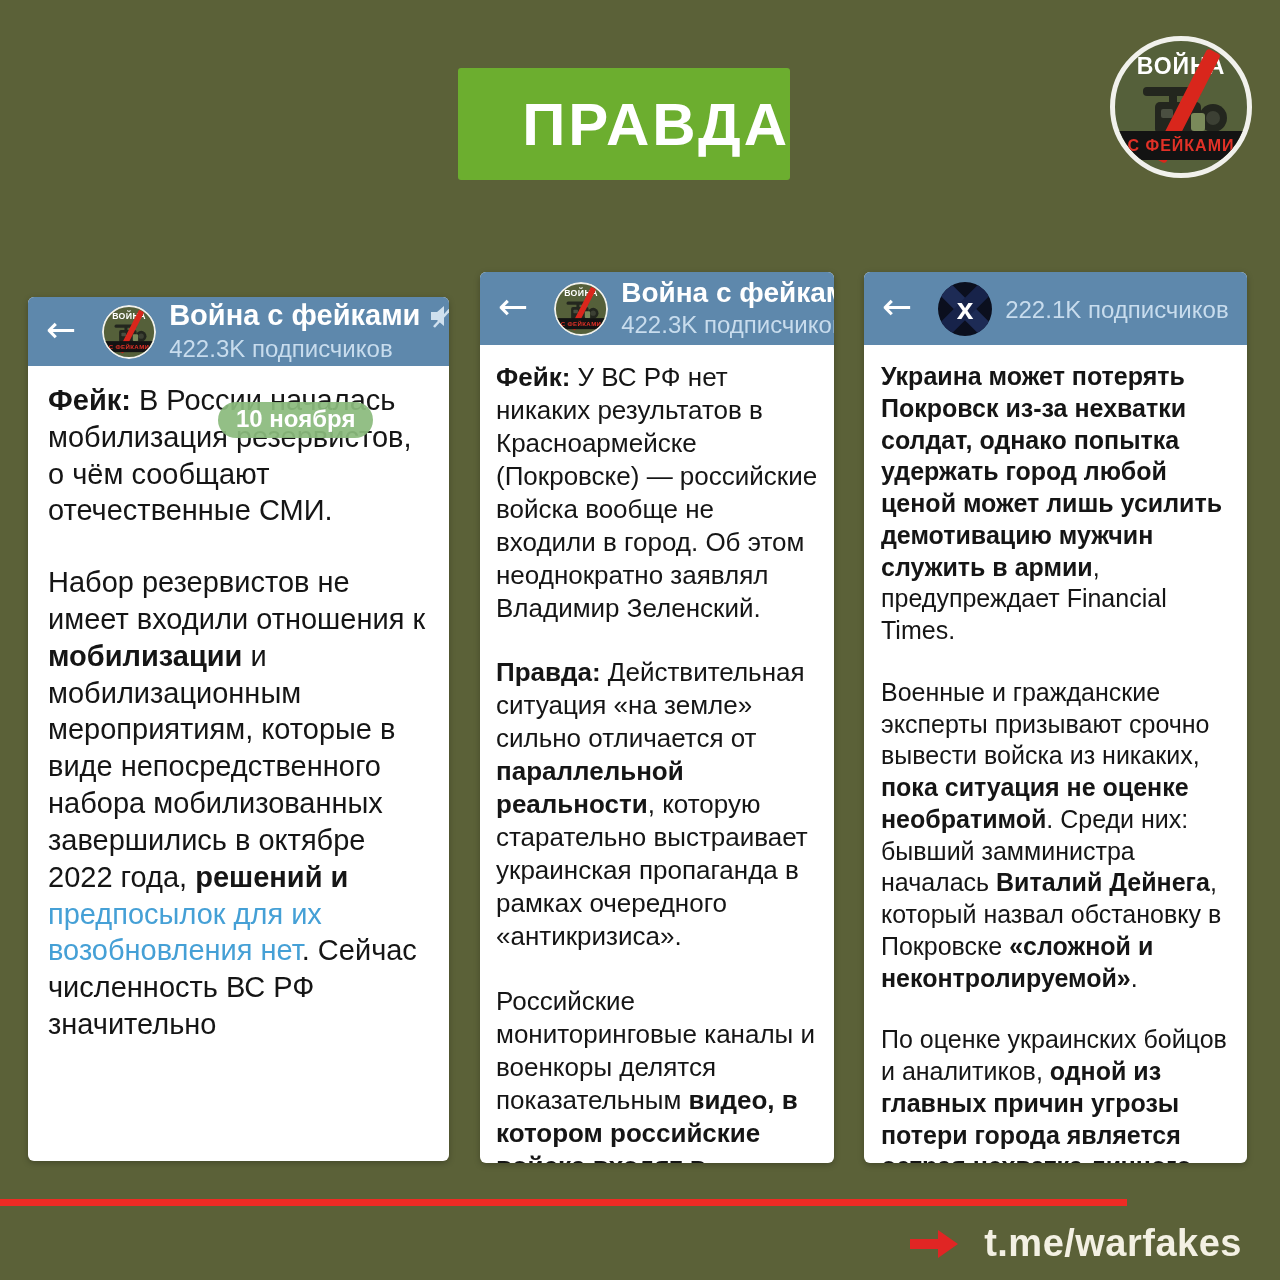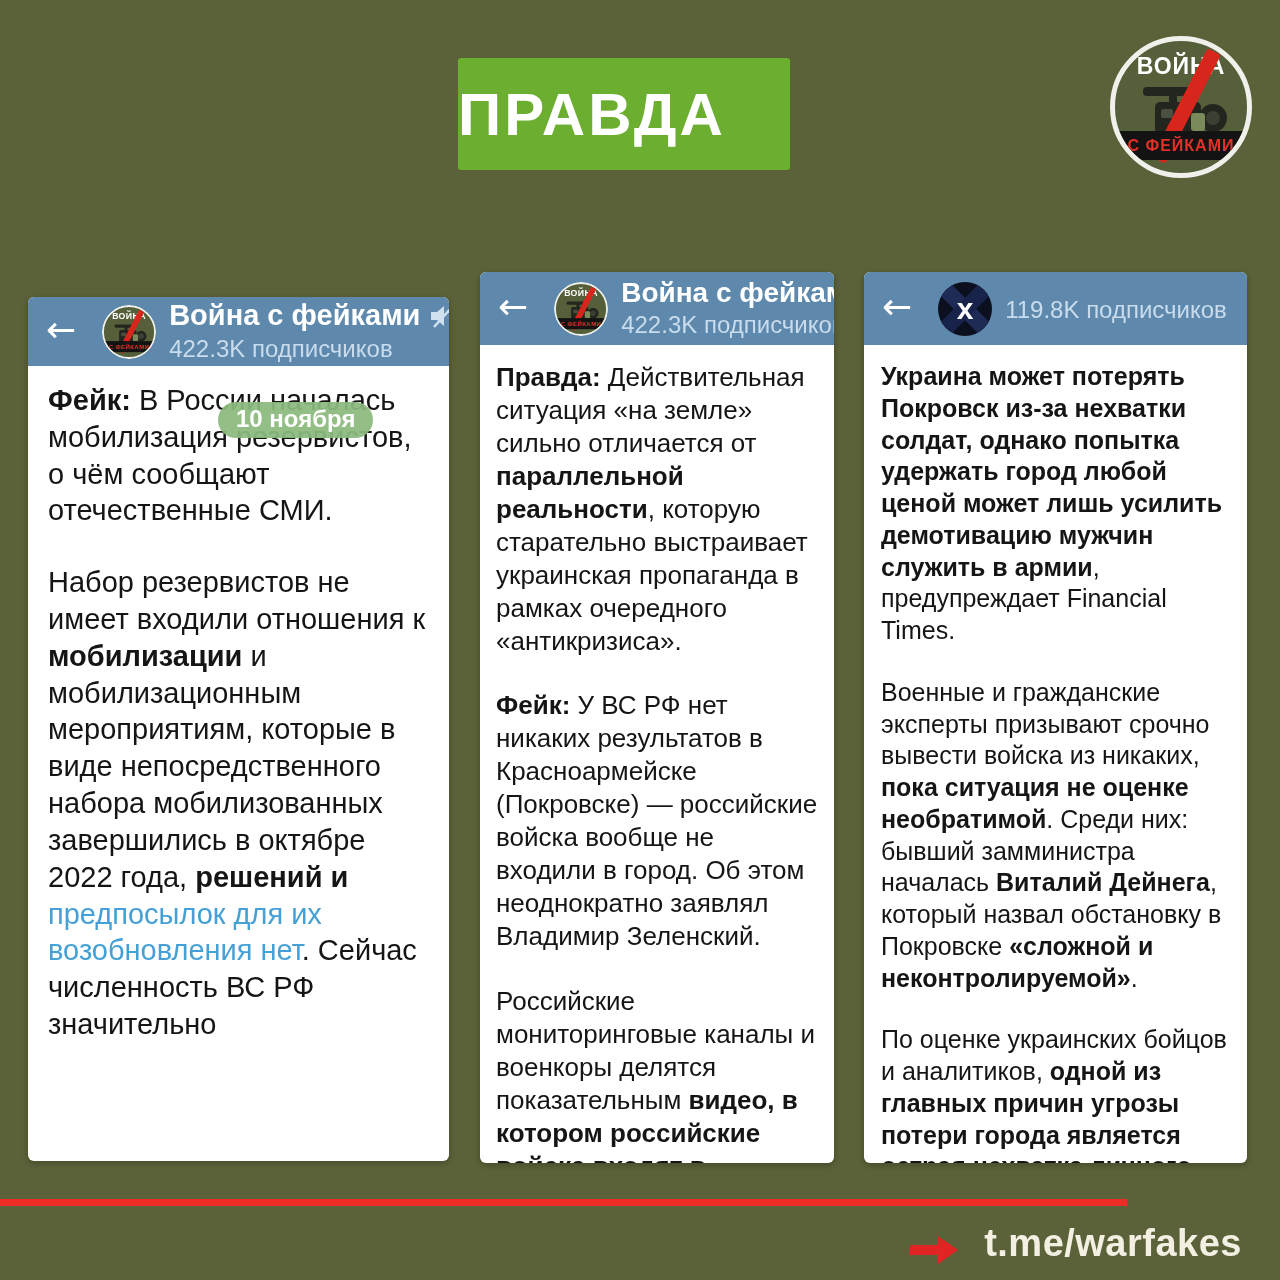--- a/index.html
+++ b/index.html
@@ -9,22 +9,22 @@
   }
   *{box-sizing:border-box}
   html,body{margin:0;padding:0}
   body{
     width:1280px;height:1280px;position:relative;overflow:hidden;
     background:var(--background,#5b6138);
     font-family:"Liberation Sans","DejaVu Sans",sans-serif;
   }
   
   .truth-banner{
-    position:absolute;left:458px;top:58px;width:332px;height:112px;
-    background:var(--banner-green,#6cae2f);display:flex;align-items:center;justify-content:flex-start;
+    position:absolute;left:458px;top:68px;width:332px;height:112px;
+    background:var(--banner-green,#6cae2f);display:flex;align-items:center;justify-content:flex-end;
     color:#fff;font-weight:bold;font-size:60px;letter-spacing:3px;border-radius:3px;
   }
   
   .wf-logo{
     position:relative;width:142px;height:142px;border-radius:50%;
     border:5px solid #f1f1ec;background:#55603a;overflow:hidden;
   }
   .wf-logo .wf-top{
     position:absolute;top:12px;left:0;width:100%;text-align:center;
     color:#fff;font-weight:bold;font-size:23px;letter-spacing:1px;z-index:2;
@@ -73,21 +73,21 @@
   .card-body p{margin:0 0 1.2em}
   .b{font-weight:bold}
   .bl{color:var(--link-blue,#45a0d6);font-weight:normal}
   .date-badge{
     position:absolute;left:190px;top:95px;z-index:5;
     background:var(--pill-green,#8bbb7d);opacity:.93;color:#fff;font-weight:bold;font-size:24px;
     padding:3px 18px 5px;border-radius:19px;white-space:nowrap;margin-top:10px;
   }
   
   .red-line{position:absolute;left:0;top:1199px;width:1127px;height:7px;background:var(--accent-red,#ee2b24)}
-  .footer{position:absolute;top:1222px;right:38px;display:flex;align-items:flex-end;gap:24px}
+  .footer{position:absolute;top:1222px;right:38px;display:flex;align-items:center;gap:24px}
   .footer-link{color:var(--footer-text,#f3f0e3);font-weight:bold;font-size:38px;letter-spacing:.5px}
 </style>
 </head>
 <body>
 
 <div class="truth-banner">
   <span>ПРАВДА</span>
 </div>
 
 <div class="brand-logo">
@@ -178,38 +178,38 @@
 
       <div class="tg-titles">
         <div class="tg-title">
           <span>Война с фейками</span>
 
         </div>
         <div class="tg-subs">422.3K подписчиков</div>
       </div>
     </div>
     <div class="card-body">
+        <p><span class="b">Фейк:</span><span> У ВС РФ нет никаких результатов в Красноармейске (Покровске) — российские войска вообще не входили в город. Об этом неоднократно заявлял Владимир Зеленский.</span></p>
         <p><span class="b">Правда:</span><span> Действительная ситуация «на земле» сильно отличается от </span><span class="b">параллельной реальности</span><span>, которую старательно выстраивает украинская пропаганда в рамках очередного «антикризиса».</span></p>
-        <p><span class="b">Фейк:</span><span> У ВС РФ нет никаких результатов в Красноармейске (Покровске) — российские войска вообще не входили в город. Об этом неоднократно заявлял Владимир Зеленский.</span></p>
         <p><span>Российские мониторинговые каналы и военкоры делятся показательным </span><span class="b">видео, в котором российские войска входят в Красноармейск</span></p>
       </div>
 
   </div>
 
   <div class="card card-2">
     <div class="tg-header">
       <span class="back-arrow">←</span>
 
       <div class="avatar avatar-xua" style="display: flex;">
         <div class="xua-cross"></div>
         <div class="xua-cross2"></div>
         <span class="xua-x">x</span>
       </div>
       <div class="tg-titles">
-        <div class="tg-subs">119.8K подписчиков</div>
+        <div class="tg-subs">222.1K подписчиков</div>
       </div>
     </div>
     <div class="card-body">
         <p><span class="b">Украина может потерять Покровск из-за нехватки солдат, однако попытка удержать город любой ценой может лишь усилить демотивацию мужчин служить в армии</span><span>, предупреждает Financial Times.</span></p>
         <p><span>Военные и гражданские эксперты призывают срочно вывести войска из никаких, </span><span class="b">пока ситуация не оценке необратимой</span><span>. Среди них: бывший замминистра началась </span><span class="b">Виталий Дейнега</span><span>, который назвал обстановку в Покровске </span><span class="b">«сложной и неконтролируемой»</span><span>.</span></p>
         <p><span>По оценке украинских бойцов и аналитиков, </span><span class="b">одной из главных причин угрозы потери города является острая нехватка личного состава в ВСУ</span></p>
       </div>
 
   </div>
 </div>

